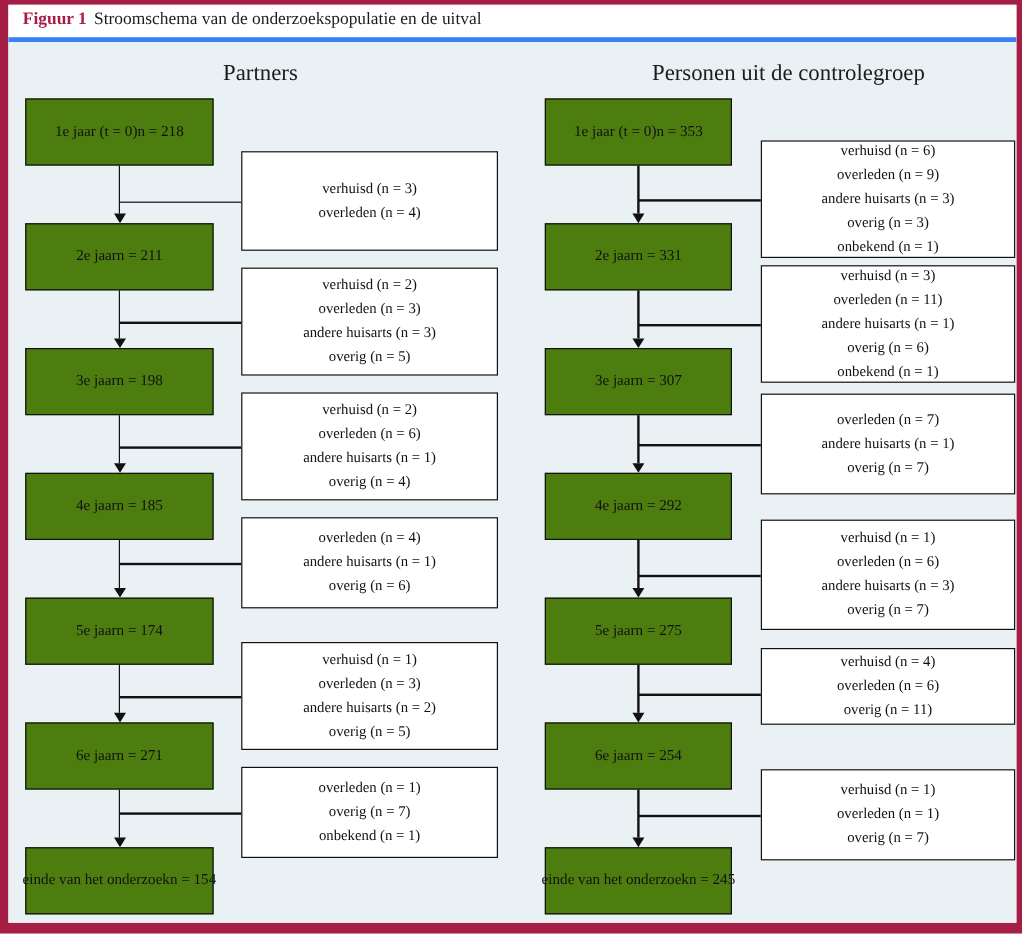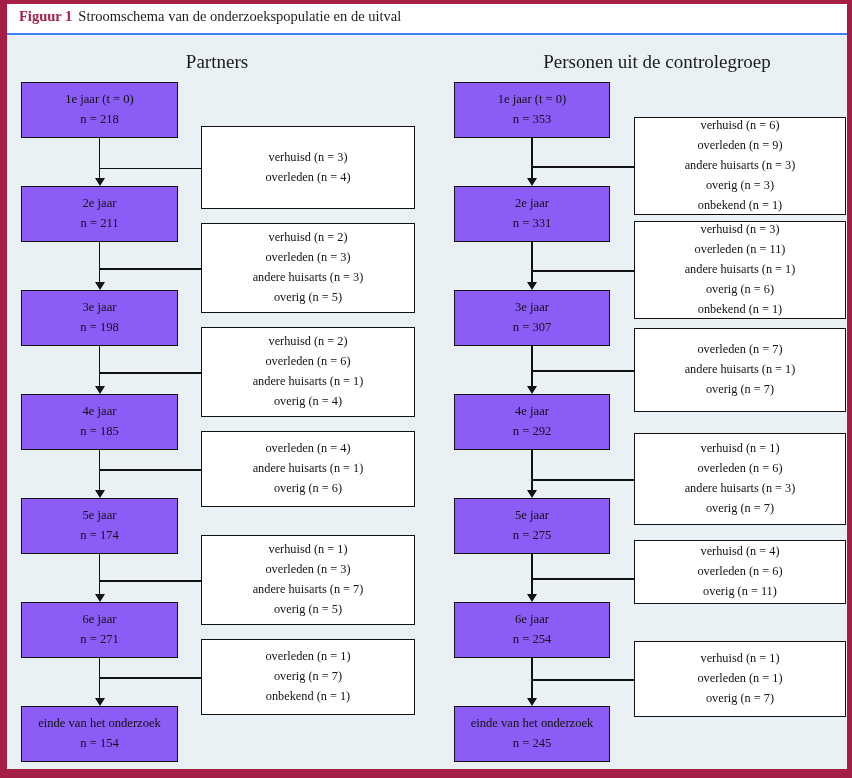--- a/index.html
+++ b/index.html
@@ -14,21 +14,21 @@
     box-sizing:border-box;
     background:#eaf1f5;
     border-left:7px solid #a51e46;
     border-right:5px solid #a51e46;
     border-top:4px solid #a51e46;
     border-bottom:9px solid #a51e46;
   }
   .figure-header{
     position:absolute;left:0;top:0;right:0;height:31px;
     background:#ffffff;
-    border-bottom:2px solid #3b82f6;
+    border-bottom:4px solid #3b82f6;
     box-sizing:border-box;
   }
   .figure-header-inner{
     position:absolute;left:12px;top:4px;
     white-space:nowrap;
     font-size:14.5px;
     color:#1a1a1a;
   }
   .fig-label{
     color:#a51e46;
@@ -45,25 +45,25 @@
   .col-title{
     position:absolute;
     font-size:19px;
     color:#1c1c1c;
     white-space:nowrap;
     transform:translateX(-50%);
   }
 
   .node{
     position:absolute;
-    background:#8b5cf6;
+    background:#4d7c0f;
     border:1.6px solid #111111;
     box-sizing:border-box;
     display:flex;
-    flex-direction:column;
+    flex-direction:row;
     align-items:center;
     justify-content:center;
     font-size:12.6px;
     line-height:1.55;
     color:#111111;
     white-space:nowrap;
   }
   .node .ln{display:block;}
 
   .dropbox{
@@ -174,21 +174,21 @@
         <div class="hline" style="left: 92.5px; top: 337px; width: 101.5px;"></div>
         <div class="dropbox" style="left: 194px; top: 396px; width: 214px; height: 76px;">
           <div class="ln">overleden (n = 4)</div>
           <div class="ln">andere huisarts (n = 1)</div>
           <div class="ln">overig (n = 6)</div>
         </div>
         <div class="hline" style="left: 92.5px; top: 434px; width: 101.5px;"></div>
         <div class="dropbox" style="left: 194px; top: 500px; width: 214px; height: 90px;">
           <div class="ln">verhuisd (n = 1)</div>
           <div class="ln">overleden (n = 3)</div>
-          <div class="ln">andere huisarts (n = 7)</div>
+          <div class="ln">andere huisarts (n = 2)</div>
           <div class="ln">overig (n = 5)</div>
         </div>
         <div class="hline" style="left: 92.5px; top: 545px; width: 101.5px;"></div>
         <div class="dropbox" style="left: 194px; top: 604px; width: 214px; height: 76px;">
           <div class="ln">overleden (n = 1)</div>
           <div class="ln">overig (n = 7)</div>
           <div class="ln">onbekend (n = 1)</div>
         </div>
         <div class="hline" style="left: 92.5px; top: 642px; width: 101.5px;"></div>
         <div class="col-title" style="left: 650px; top: 16px;">Personen uit de controlegroep</div>

